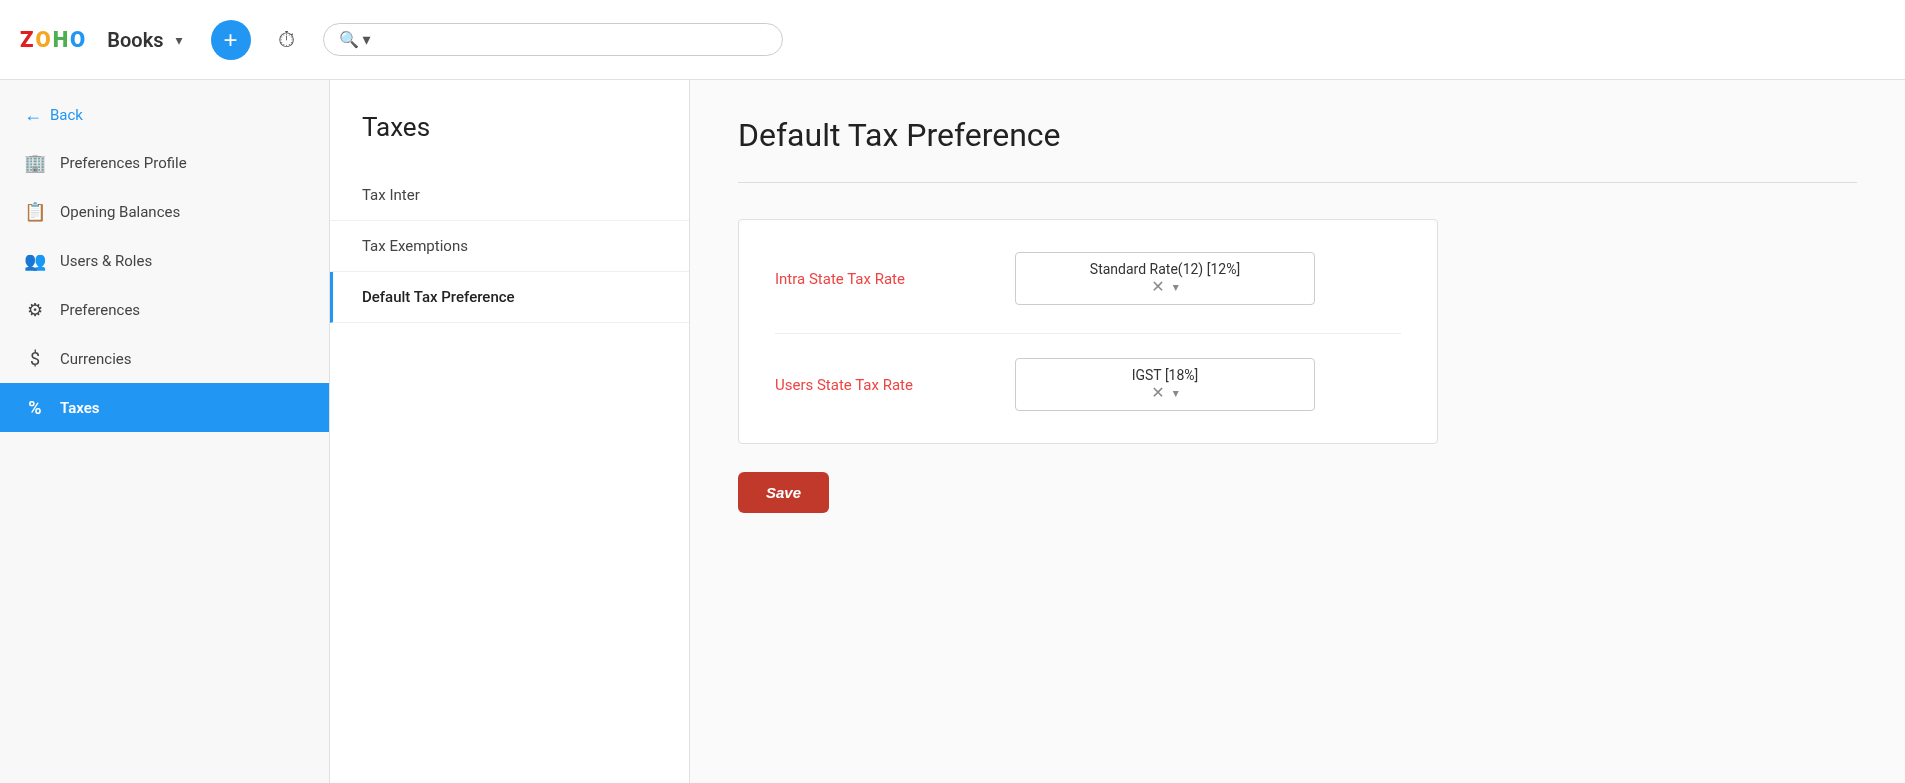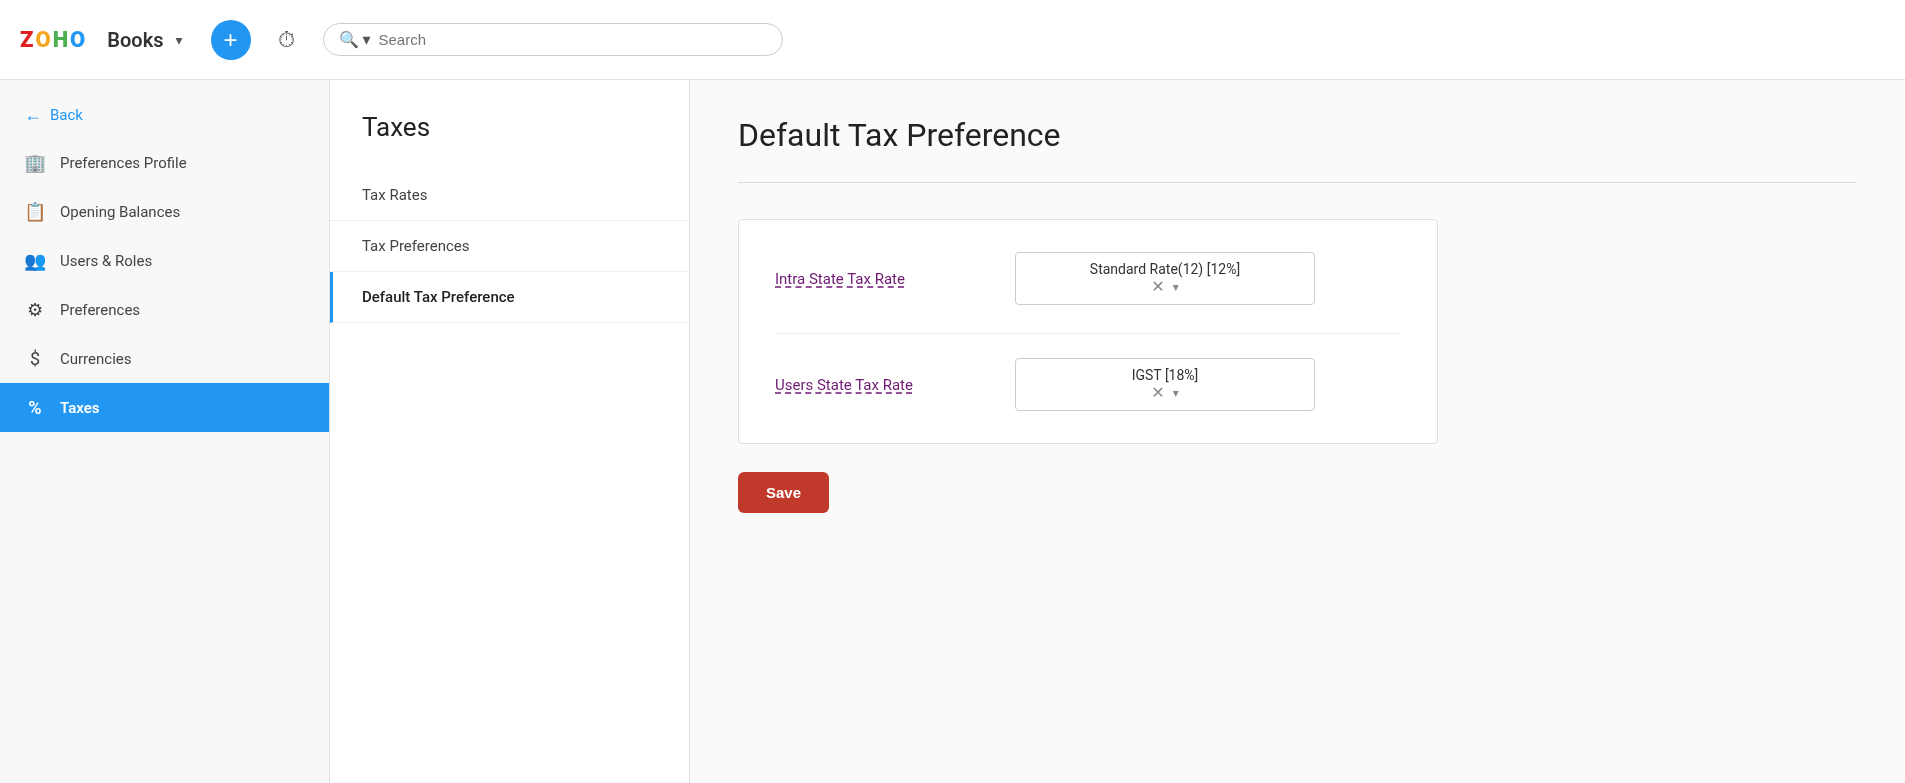--- a/index.html
+++ b/index.html
@@ -179,23 +179,22 @@
       max-width: 700px;
     }
     .form-row {
       display: flex;
       align-items: center;
       gap: 40px;
       margin-bottom: 28px;
     }
     .form-row:last-of-type { margin-bottom: 0; }
     .form-label {
-      color: #701a75;
-      font-size: 15px;
-      text-decoration: underline;
+      color: #ef4444;
+      font-size: 15px;
       text-decoration-style: dashed;
       text-underline-offset: 3px;
       min-width: 200px;
       cursor: help;
     }
     .form-select-wrapper {
       display: flex;
       align-items: center;
       border: 1.5px solid #ccc;
       border-radius: 4px;
@@ -216,20 +215,21 @@
     .save-btn {
       background: #c0392b;
       color: #fff;
       border: none;
       border-radius: 6px;
       padding: 12px 28px;
       font-size: 15px;
       font-weight: 600;
       cursor: pointer;
       margin-top: 28px;
+      font-style: italic;
     }
   </style>
 </head>
 <body>
 
 <div class="topbar">
   <div class="logo-area">
     <div class="zoho-logo">
       <span class="logo-z">Z</span>
       <span class="logo-o1">O</span>
@@ -239,21 +239,20 @@
     </div>
     <span class="chevron-down">▾</span>
   </div>
   <button class="add-btn">+</button>
   <button class="history-btn">⏱</button>
   <div class="search-bar">
     <div class="search-icon-wrapper">
       <span>🔍</span>
       <span>▾</span>
     </div>
-    <input type="text" placeholder="Search" style="">
   </div>
 </div>
 
 <div class="main-layout">
 
   <div class="sidebar">
     <a class="back-link">
       <span class="back-arrow">←</span>
       <span>Back</span>
     </a>
@@ -281,22 +280,22 @@
       <li class="active">
         <span class="nav-icon">%</span>
         <span>Taxes</span>
       </li>
     </ul>
   </div>
 
   <div class="middle-panel">
     <div class="taxes-title">Taxes</div>
     <ul class="taxes-menu">
-      <li>Tax Rates</li>
-      <li>Tax Preferences</li>
+      <li>Tax Inter</li>
+      <li>Tax Exemptions</li>
       <li class="active">Default Tax Preference</li>
     </ul>
   </div>
 
   <div class="right-content">
     <div class="content-title">Default Tax Preference</div>
     <div class="divider"></div>
 
     <div class="form-section">
 

